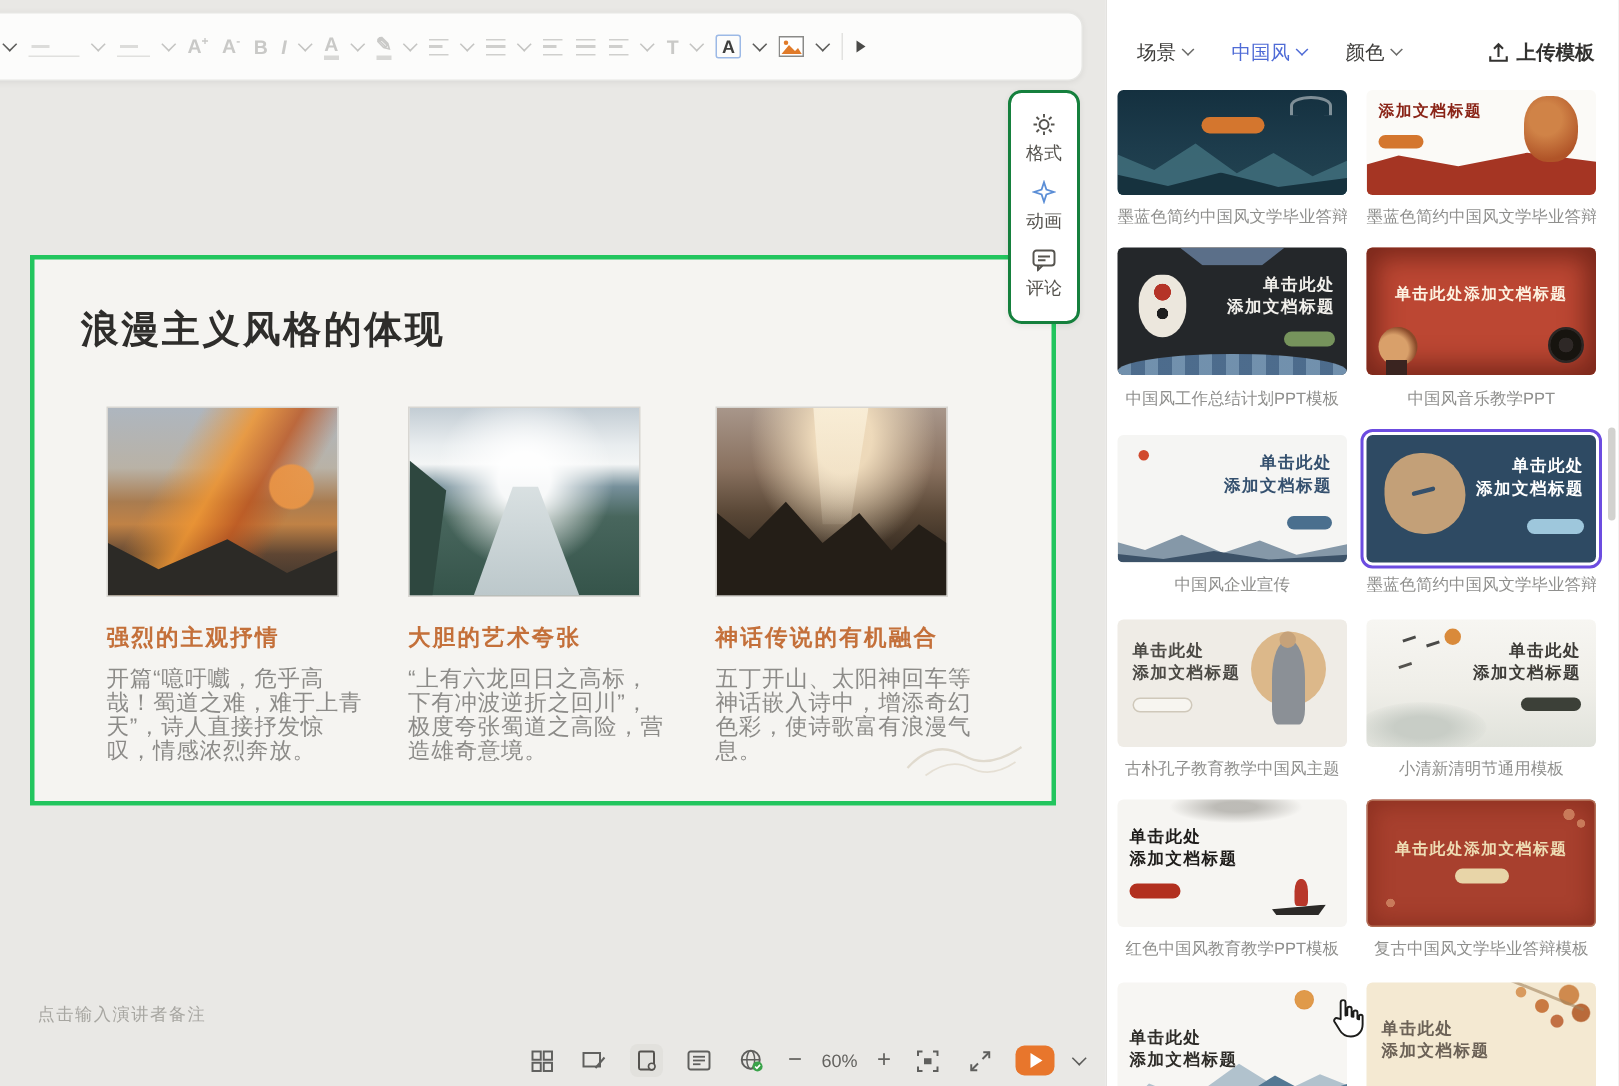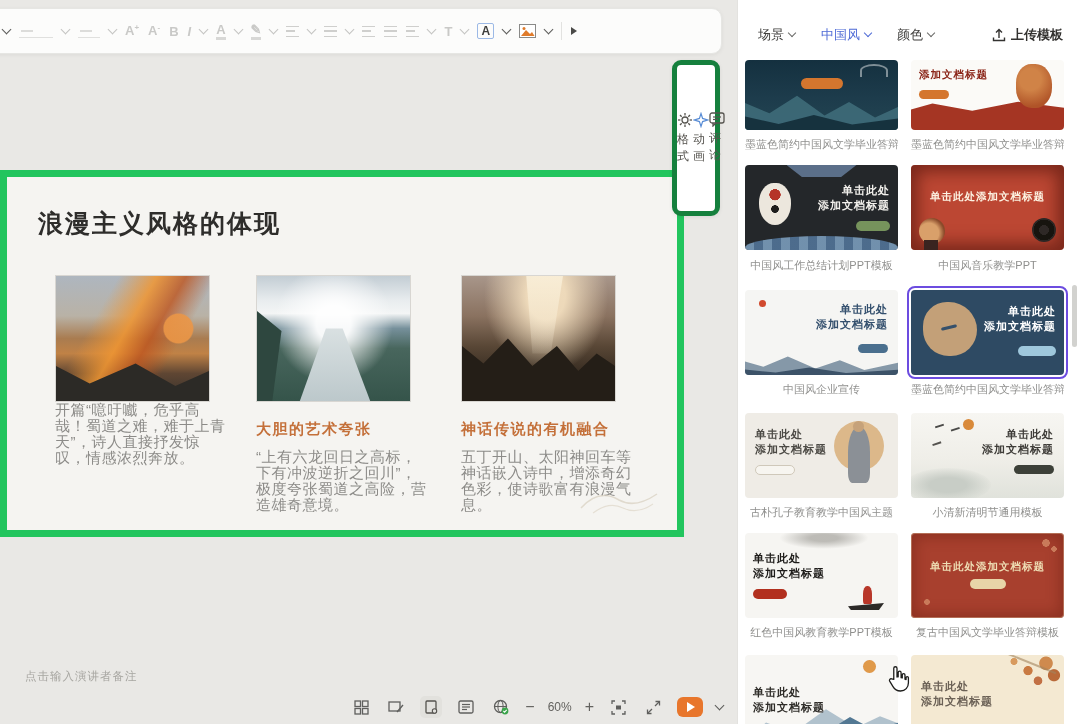--- a/index.html
+++ b/index.html
@@ -21,22 +21,22 @@
   .g sup { font-size:8px; }
   .g.und { border-bottom:3px solid #d8d8d6; padding-bottom:1px; }
   .ic-lines { width:13px; height:11px; border-top:1.6px solid #cfcfcd; border-bottom:1.6px solid #cfcfcd; position:relative; }
   .ic-lines::after { content:""; position:absolute; left:0; top:3.5px; width:9px; height:1.6px; background:#cfcfcd; }
   .ic-lines.full::after { width:13px; }
   .sep { width:1px; height:18px; background:#e2e2e0; }
   .ibox { border:1px solid #9cb9e6; border-radius:2px; padding:0 3px; color:#3f3f3d; font-weight:700; font-size:12px; }
   .tb-exp { width:0; height:0; border-left:6px solid #4a4a48; border-top:4px solid transparent; border-bottom:4px solid transparent; }
 
   
-  .slide { position:absolute; left:0; top:170px; width:684px; height:367px; background:#f5f4f1;
-    border:7px solid #22c55e; z-index:1; }
+  .slide { position:absolute; left:20px; top:170px; width:684px; height:367px; background:#f5f4f1;
+    border:3px solid #22c55e; z-index:1; }
   .slide-title { position:absolute; left:31px; top:30px; font-size:25px; font-weight:700; color:#2e2d2b; letter-spacing:2px; }
   .scol { position:absolute; width:170px; }
   .scol .simg { width:155px; height:127px; border:1px solid #d8d6d2; }
   .scol h3 { font-size:15px; font-weight:700; color:#c4703a; letter-spacing:1.5px; margin:18px 0 10px; }
   .scol p { font-size:15px; line-height:16px; color:#8c8b88; letter-spacing:.5px; width:172px; }
   .img1 { background:
     radial-gradient(circle at 80% 42%, rgba(235,150,70,.9) 0 10%, transparent 11%),
     linear-gradient(120deg, transparent 28%, rgba(240,150,50,.85) 45%, rgba(190,85,30,.8) 58%, transparent 72%),
     linear-gradient(180deg,#aeb6bf 0%,#b9b2a6 32%,#a97c50 50%,#c08246 62%,#5f4633 78%,#33302c 100%); position:relative; overflow:hidden; }
   .img1::after { content:""; position:absolute; inset:0; background:#2c2a26;
@@ -52,22 +52,22 @@
     radial-gradient(ellipse at 55% 16%, rgba(242,222,190,.95) 0 16%, transparent 52%),
     linear-gradient(180deg,#a8968a 0%,#8a7260 32%,#594736 56%,#33291f 80%,#211b15 100%); position:relative; overflow:hidden; }
   .img3::before { content:""; position:absolute; inset:0; background:linear-gradient(rgba(250,240,218,.85),transparent 70%);
     clip-path:polygon(42% 0,66% 0,58% 62%,46% 62%); }
   .img3::after { content:""; position:absolute; inset:0; background:#241e17;
     clip-path:polygon(0 100%,0 56%,14% 70%,30% 50%,46% 72%,62% 56%,76% 76%,88% 62%,100% 72%,100% 100%); }
   .swirl { position:absolute; right:18px; bottom:14px; opacity:.65; }
 
   
   .sidefloat { position:absolute; left:672px; top:60px; width:48px; height:156px; background:#fff;
-    border:5px solid #15803d; border-radius:9px; box-shadow:0 1px 4px rgba(0,0,0,.07); z-index:6;
-    display:flex; align-items:center; justify-content:space-around; padding:8px 0; }
+    border:2px solid #15803d; border-radius:9px; box-shadow:0 1px 4px rgba(0,0,0,.07); z-index:6;
+    display:flex; flex-direction:column; align-items:center; justify-content:space-around; padding:8px 0; }
   .sf-item { display:flex; flex-direction:column; align-items:center; gap:3px; color:#56544f; font-size:12px; cursor:default; }
 
   
   .notes-hint { position:absolute; left:25px; top:669px; font-size:11.5px; color:#a7a6a1; letter-spacing:1px; }
   .statusbar { position:absolute; left:0; bottom:0; width:737px; height:34px; display:flex; align-items:center;
     justify-content:flex-end; gap:13px; padding-right:14px; color:#5f5f5d; }
   .sb-ic { display:flex; align-items:center; justify-content:center; width:22px; height:22px; border-radius:5px; }
   .sb-ic.active { background:#e2e1dd; }
   .sb-txt { font-size:12px; color:#63625f; }
   .playbtn { width:26px; height:20px; background:#e8762c; border-radius:6px; position:relative; }
@@ -245,20 +245,21 @@
     <span class="chev dark"></span>
     <span class="sep"></span>
     <span class="tb-exp"></span>
   </div>
 
   <div class="slide">
     <div class="slide-title">浪漫主义风格的体现</div>
 
     <div class="scol" style="left:48px; top:98px;">
       <div class="simg img1"></div>
+      <h3>强烈的主观抒情</h3>
       <p>开篇“噫吁嚱，危乎高哉！蜀道之难，难于上青天”，诗人直接抒发惊叹，情感浓烈奔放。</p>
     </div>
     <div class="scol" style="left:249px; top:98px;">
       <div class="simg img2"></div>
       <h3>大胆的艺术夸张</h3>
       <p>“上有六龙回日之高标，下有冲波逆折之回川”，极度夸张蜀道之高险，营造雄奇意境。</p>
     </div>
     <div class="scol" style="left:454px; top:98px;">
       <div class="simg img3"></div>
       <h3>神话传说的有机融合</h3>

